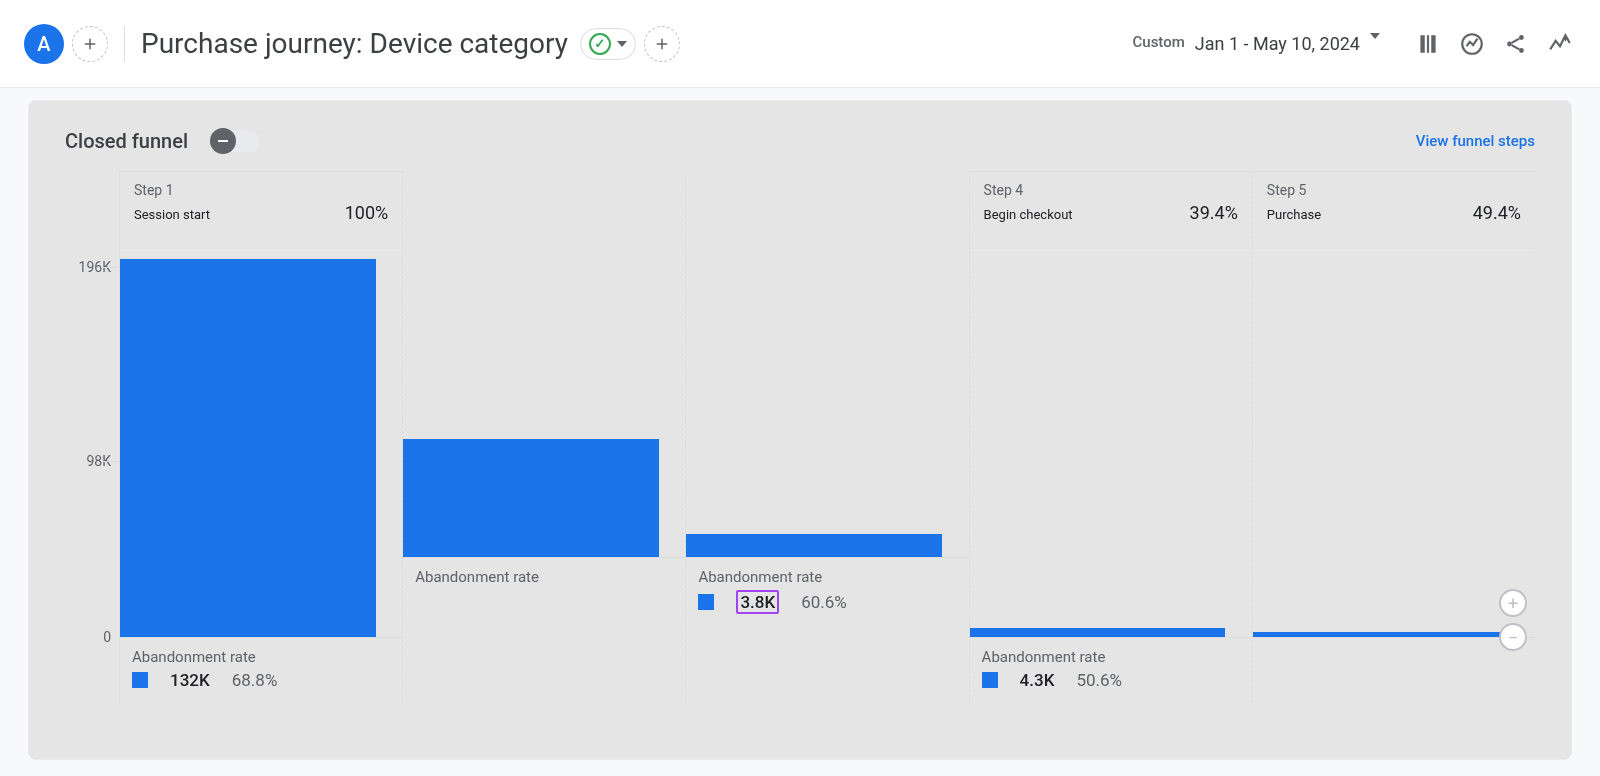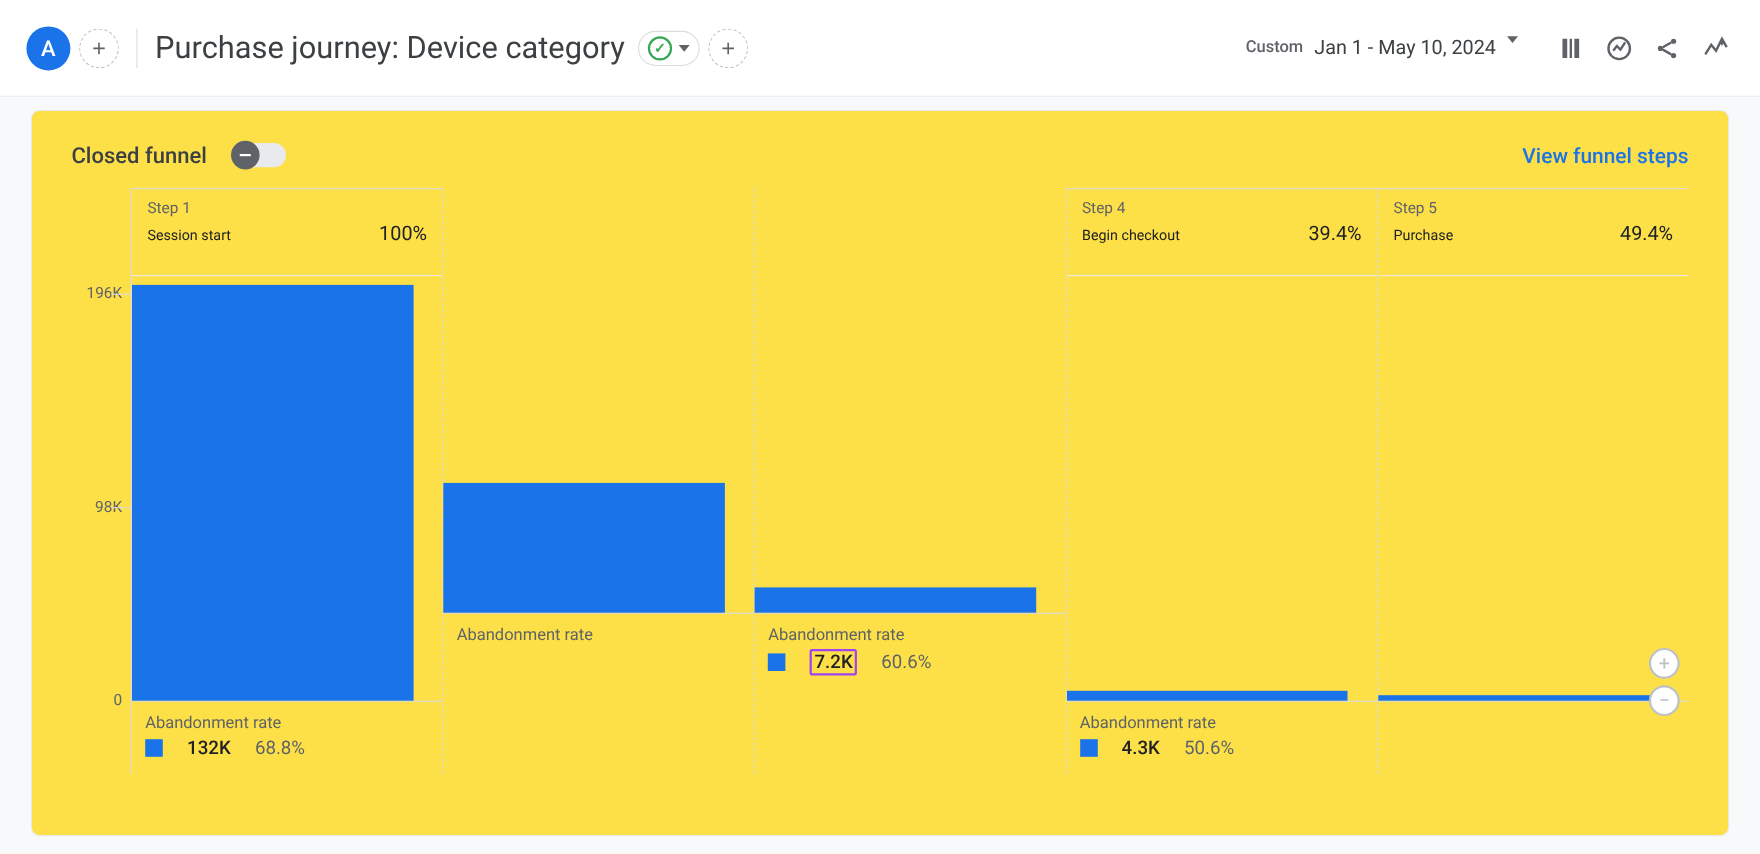--- a/index.html
+++ b/index.html
@@ -85,21 +85,21 @@
   .icon-btn {
     width: 32px; height: 32px;
     display: flex; align-items: center; justify-content: center;
     color: #5f6368; cursor: pointer;
     margin-left: 12px;
   }
   .icon-btn svg { width: 26px; height: 26px; }
 
   .card {
     margin: 12px 28px;
-    background: #fde047;
+    background: #e5e5e5;
     border: 1px solid #e8eaed;
     border-radius: 8px;
     padding: 28px 0 18px 0;
     height: 660px;
     position: relative;
   }
   .card-header {
     display: flex; align-items: center;
     padding: 0 36px 18px 36px;
   }
@@ -120,21 +120,21 @@
     background: #5f6368;
     border-radius: 50%;
     display: flex; align-items: center; justify-content: center;
     color: #fff;
   }
   .toggle-knob::after {
     content: "";
     width: 10px; height: 2px; background: #fff;
   }
   .link {
-    color: #1a73e8; font-size: 19px; font-weight: 500;
+    color: #1a73e8; font-size: 15px; font-weight: 500;
     cursor: pointer;
     text-align: right;
   }
 
   .funnel-wrap {
     display: flex;
     padding: 0 36px;
     position: relative;
   }
   .yaxis {
@@ -322,21 +322,21 @@
           </div>
         </div>
         <div class="col">
           <div class="bar-area">
             <div class="bar" style="height:23px"></div>
           </div>
           <div class="col-footer">
             <div class="ab-label">Abandonment rate</div>
             <div class="ab-row">
               <span class="swatch"></span>
-              <span class="ab-count hl">7.2K</span>
+              <span class="ab-count hl">3.8K</span>
               <span class="ab-pct">60.6%</span>
             </div>
           </div>
         </div>
         <div class="col">
           <div class="col-header">
             <div class="step-label">Step 4</div>
             <div class="step-row">
               <span class="step-name">Begin checkout</span>
               <span class="step-pct">39.4%</span>

